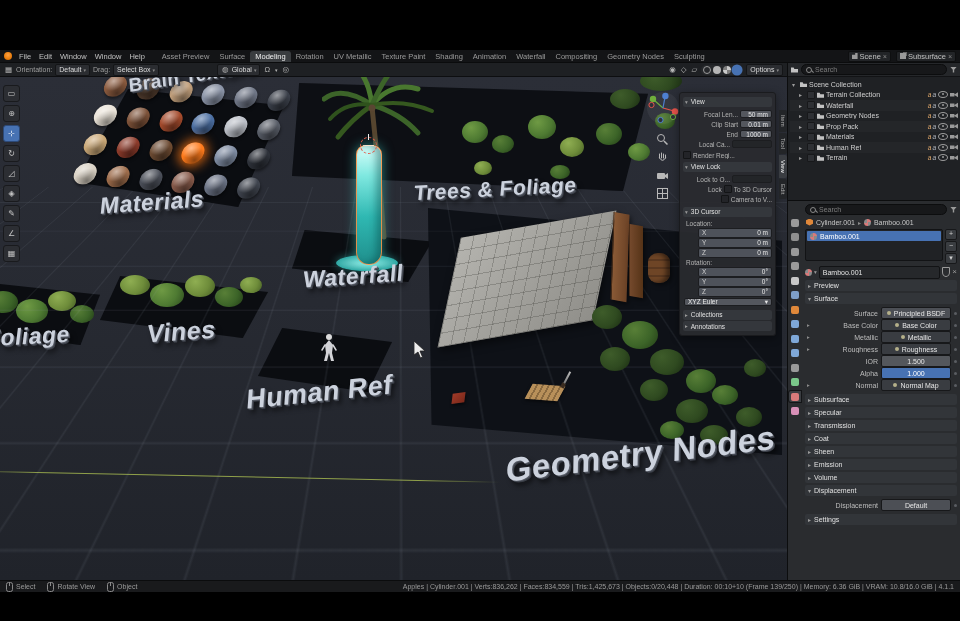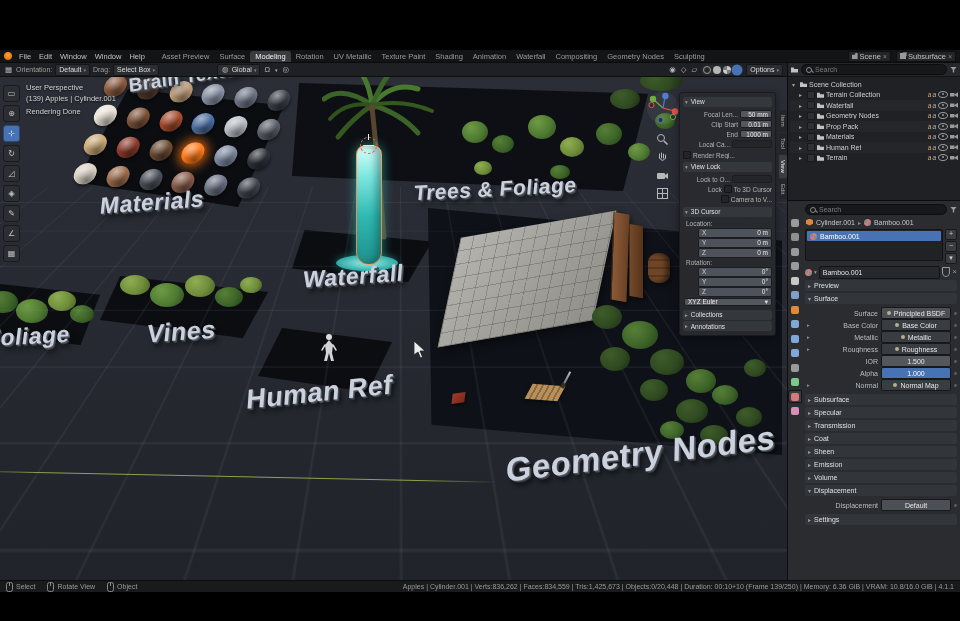--- a/index.html
+++ b/index.html
@@ -386,25 +386,20 @@
           <div class="scene-label lbl-brain-texture">Brain Texture</div>
           <div class="scene-label lbl-materials">Materials</div>
           <div class="scene-label lbl-trees-foliage">Trees &amp; Foliage</div>
           <div class="scene-label lbl-waterfall">Waterfall</div>
           <div class="scene-label lbl-vines">Vines</div>
           <div class="scene-label lbl-foliage">Foliage</div>
           <div class="scene-label lbl-human-ref">Human Ref</div>
           <div class="scene-label lbl-geometry-nodes">Geometry Nodes</div>
         </div>
 
-      <div class="overlay-info">
-        <div>User Perspective</div>
-        <div>(139) Apples | Cylinder.001</div>
-        <div style="margin-top:2px">Rendering Done</div>
-      </div>
 
       <div class="vtoolbar" id="tools">
           <div class="tool-btn">
             <span class="tool-glyph">▭</span>
           </div>
           <div class="tool-btn">
             <span class="tool-glyph">⊕</span>
           </div>
           <div class="tool-btn active">
             <span class="tool-glyph">⊹</span>

